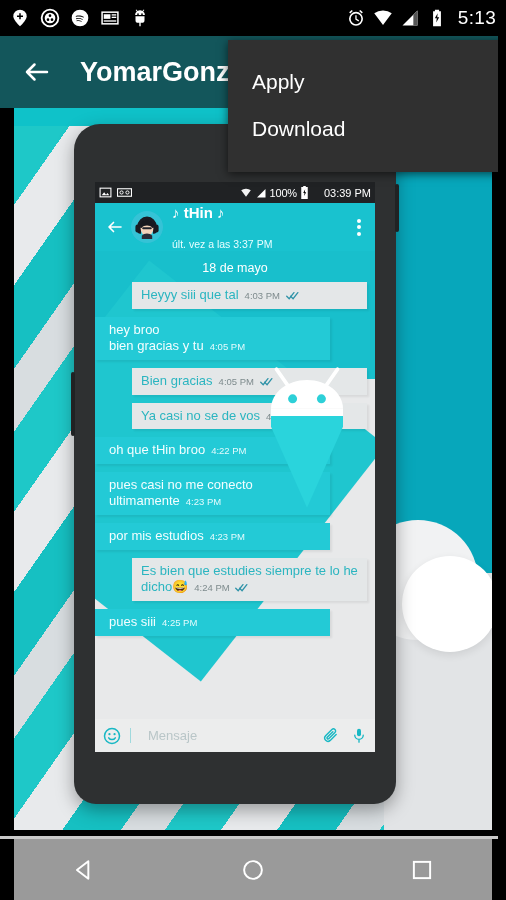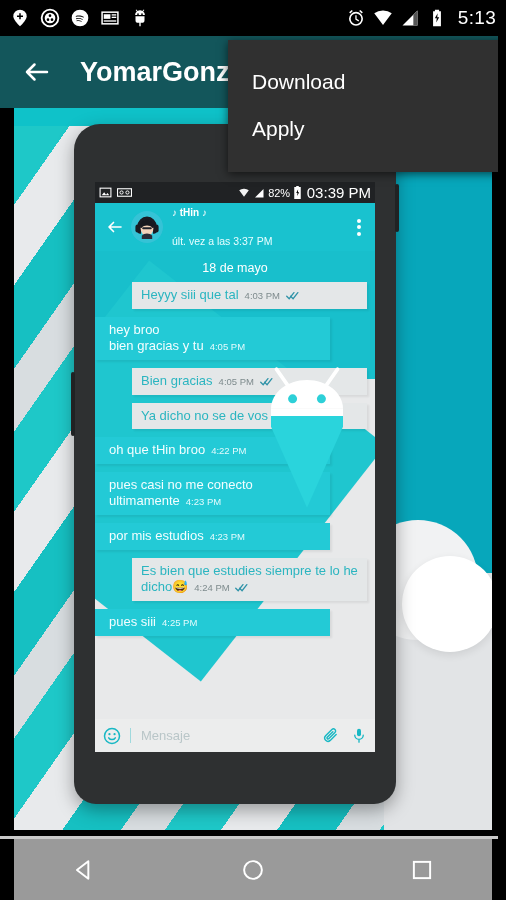--- a/index.html
+++ b/index.html
@@ -148,37 +148,37 @@
   
   .in-status {
     height: 21px; background: #202224;
     display: flex; align-items: center;
     padding: 0 4px;
     font-size: 11.5px; color: #fff;
   }
   .in-status .l { display: flex; align-items: center; gap: 5px; flex: 1; }
   .in-status .r { display: flex; align-items: center; gap: 3px; }
   .in-status .pct { font-size: 11px; letter-spacing: -.2px; }
-  .in-status .clk { font-size: 15px; margin-left: 2px; }
+  .in-status .clk { font-size: 11px; margin-left: 12px; }
 
   
   .wa-header {
     height: 48px; background: #19c2cf;
     display: flex; align-items: center;
     padding: 0 8px;
   }
   .wa-back { width: 18px; height: 18px; flex: none; margin: 0 7px 0 3px; }
   .wa-avatar {
     width: 32px; height: 32px; border-radius: 50%;
     flex: none; overflow: hidden; background: #2bbfd3;
     position: relative;
   }
   .wa-names { flex: 1; margin-left: 9px; overflow: hidden; }
   .wa-title {
-    color: #fff; font-size: 10px; font-weight: bold;
+    color: #fff; font-size: 15px; font-weight: bold;
     white-space: nowrap;
   }
   .wa-sub {
     color: #e7feff; font-size: 10.5px; margin-top: 17px;
     white-space: nowrap;
   }
   .wa-dots { width: 4px; flex: none; margin-right: 6px; }
   .wa-dots i {
     display: block; width: 4px; height: 4px;
     background: #fff; border-radius: 50%; margin: 2.5px 0;
@@ -247,21 +247,21 @@
 
   
   .wa-input {
     height: 33px; background: #eceded;
     display: flex; align-items: center;
     padding: 0 8px;
   }
   .wa-input .placeholder {
     flex: 1; color: #b9c6c8; font-size: 13px;
     margin-left: 9px; border-left: 1px solid #9fd9dd;
-    padding-left: 10px;
+    padding-left: 17px;
   }
   .ic { flex: none; }
 
   
   .phone-nav {
     position: absolute; bottom: 8px; left: 21px;
     width: 280px; height: 36px;
     background: #2e3031;
   }
 
@@ -372,21 +372,21 @@
               <circle cx="19.5" cy="8" r="3" fill="none" stroke="#fff" stroke-width="1.8"></circle>
             </svg>
           </div>
           <div class="r">
             <svg width="12" height="12" viewBox="0 0 24 24">
               <path fill="#fff" d="M12 19.5L21.6 6.6A15.6 15.6 0 0012 3.6 15.6 15.6 0 002.4 6.6z" opacity=".95"></path>
             </svg>
             <svg width="12" height="12" viewBox="0 0 24 24">
               <path fill="#fff" d="M21 4v17H4z"></path>
             </svg>
-            <span class="pct">82%</span>
+            <span class="pct">100%</span>
             <svg width="9" height="13" viewBox="0 0 12 20">
               <path fill="#fff" d="M4 0h4v1.6h3V20H1V1.6h3z"></path>
               <path fill="#000" d="M7 5l-3 5.8h2l-.6 4.4 3.2-5.6H6.6z"></path>
             </svg>
             <span class="clk">03:39 PM</span>
           </div>
         </div>
 
         <div class="wa-header">
           <svg class="wa-back" viewBox="0 0 24 24">
@@ -424,21 +424,21 @@
           <div id="messages">
               <div class="msg out"><span class="body">Heyyy siii que tal</span><span class="meta">4:03 PM <span class="ticks"><svg width="13" height="9" viewBox="0 0 18 12">
                       <path fill="none" stroke="#2f93a8" stroke-width="1.8" stroke-linecap="round" d="M1 7l3.4 3.4L11 2"></path>
                       <path fill="none" stroke="#2f93a8" stroke-width="1.8" stroke-linecap="round" d="M6.4 7l3.4 3.4L16.4 2"></path>
                     </svg></span></span></div>
               <div class="msg in"><span class="body">hey broo<br>bien gracias y tu</span><span class="meta">4:05 PM</span></div>
               <div class="msg out"><span class="body">Bien gracias</span><span class="meta">4:05 PM <span class="ticks"><svg width="13" height="9" viewBox="0 0 18 12">
                       <path fill="none" stroke="#2f93a8" stroke-width="1.8" stroke-linecap="round" d="M1 7l3.4 3.4L11 2"></path>
                       <path fill="none" stroke="#2f93a8" stroke-width="1.8" stroke-linecap="round" d="M6.4 7l3.4 3.4L16.4 2"></path>
                     </svg></span></span></div>
-              <div class="msg out"><span class="body">Ya dicho no se de vos</span><span class="meta">4:06 PM <span class="ticks"><svg width="13" height="9" viewBox="0 0 18 12">
+              <div class="msg out"><span class="body">Ya casi no se de vos</span><span class="meta">4:06 PM <span class="ticks"><svg width="13" height="9" viewBox="0 0 18 12">
                       <path fill="none" stroke="#2f93a8" stroke-width="1.8" stroke-linecap="round" d="M1 7l3.4 3.4L11 2"></path>
                       <path fill="none" stroke="#2f93a8" stroke-width="1.8" stroke-linecap="round" d="M6.4 7l3.4 3.4L16.4 2"></path>
                     </svg></span></span></div>
               <div class="msg in"><span class="body">oh que tHin broo</span><span class="meta">4:22 PM</span></div>
               <div class="msg in"><span class="body">pues casi no me conecto<br>ultimamente</span><span class="meta">4:23 PM</span></div>
               <div class="msg in"><span class="body">por mis estudios</span><span class="meta">4:23 PM</span></div>
               <div class="msg out"><span class="body">Es bien que estudies siempre te lo he dicho😅</span><span class="meta">4:24 PM <span class="ticks"><svg width="13" height="9" viewBox="0 0 18 12">
                       <path fill="none" stroke="#2f93a8" stroke-width="1.8" stroke-linecap="round" d="M1 7l3.4 3.4L11 2"></path>
                       <path fill="none" stroke="#2f93a8" stroke-width="1.8" stroke-linecap="round" d="M6.4 7l3.4 3.4L16.4 2"></path>
                     </svg></span></span></div>
@@ -474,22 +474,22 @@
             <path fill="none" stroke="#18b8c4" stroke-width="2" stroke-linecap="round" d="M5.6 11.4a6.4 6.4 0 0012.8 0M12 17.8V22"></path>
           </svg>
         </div>
       </div>
 
       <div class="phone-nav"></div>
     </div>
   </div>
 
   <div class="menu">
+    <div class="menu-item">Apply</div>
     <div class="menu-item">Download</div>
-    <div class="menu-item">Apply</div>
   </div>
 
   <div class="navbar">
     <div class="edge"></div>
     <svg class="navicon" viewBox="0 0 24 24">
       <path fill="none" stroke="#fff" stroke-width="1.8" stroke-linejoin="round" d="M16 4L5.5 12 16 20z"></path>
     </svg>
     <svg class="navicon" viewBox="0 0 24 24">
       <circle cx="12" cy="12" r="8.2" fill="none" stroke="#fff" stroke-width="1.8"></circle>
     </svg>

